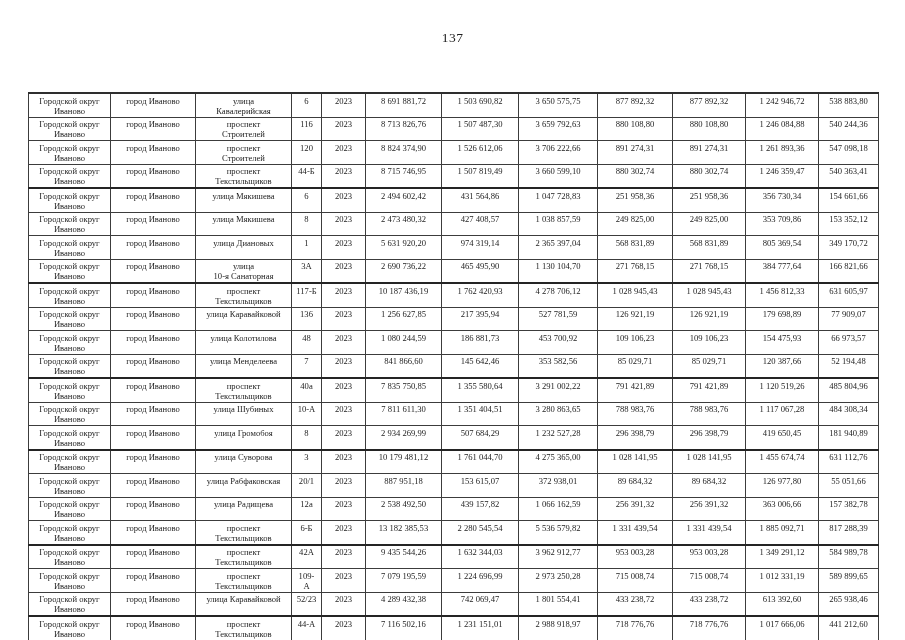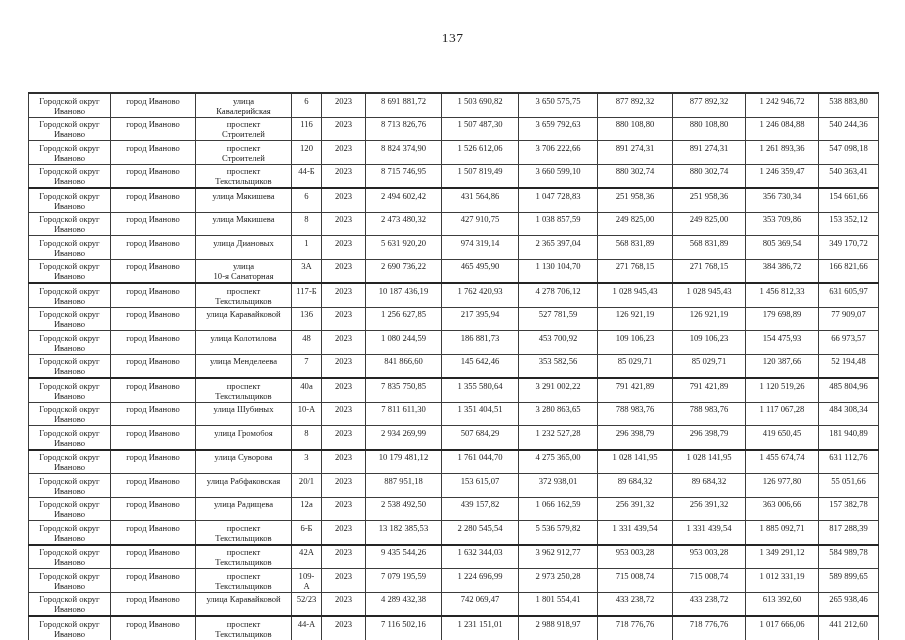--- a/index.html
+++ b/index.html
@@ -128,21 +128,21 @@
           <td>154 661,66</td>
         </tr>
         <tr>
           <td>Городской округ
 Иваново</td>
           <td>город Иваново</td>
           <td>улица Мякишева</td>
           <td>8</td>
           <td>2023</td>
           <td>2 473 480,32</td>
-          <td>427 910,75</td>
+          <td>427 408,57</td>
           <td>1 038 857,59</td>
           <td>249 825,00</td>
           <td>249 825,00</td>
           <td>353 709,86</td>
           <td>153 352,12</td>
         </tr>
         <tr>
           <td>Городской округ
 Иваново</td>
           <td>город Иваново</td>
@@ -163,21 +163,21 @@
           <td>город Иваново</td>
           <td>улица
 10-я Санаторная</td>
           <td>3А</td>
           <td>2023</td>
           <td>2 690 736,22</td>
           <td>465 495,90</td>
           <td>1 130 104,70</td>
           <td>271 768,15</td>
           <td>271 768,15</td>
-          <td>384 386,72</td>
+          <td>384 777,64</td>
           <td>166 821,66</td>
         </tr>
         <tr>
           <td>Городской округ
 Иваново</td>
           <td>город Иваново</td>
           <td>проспект
 Текстильщиков</td>
           <td>117-Б</td>
           <td>2023</td>

